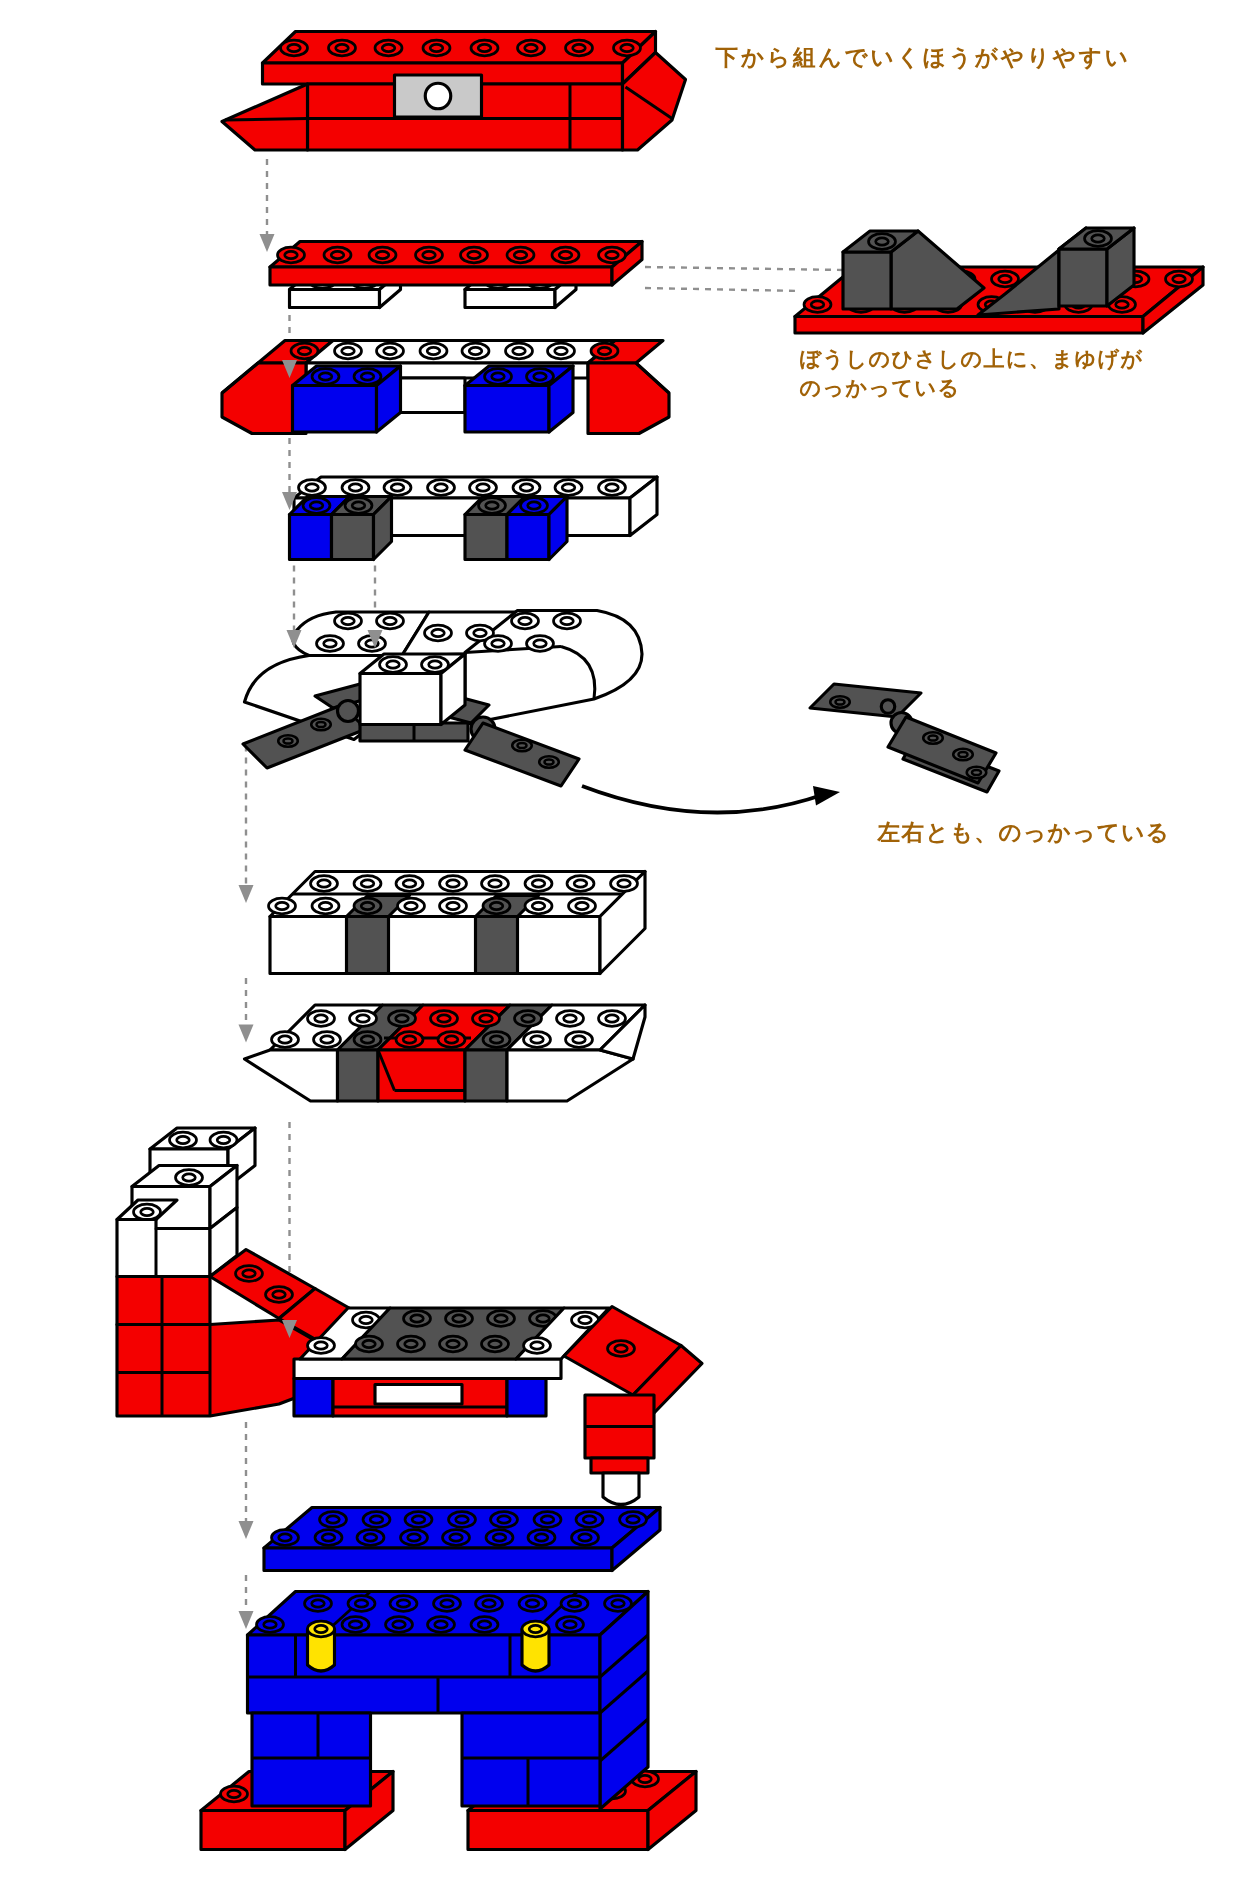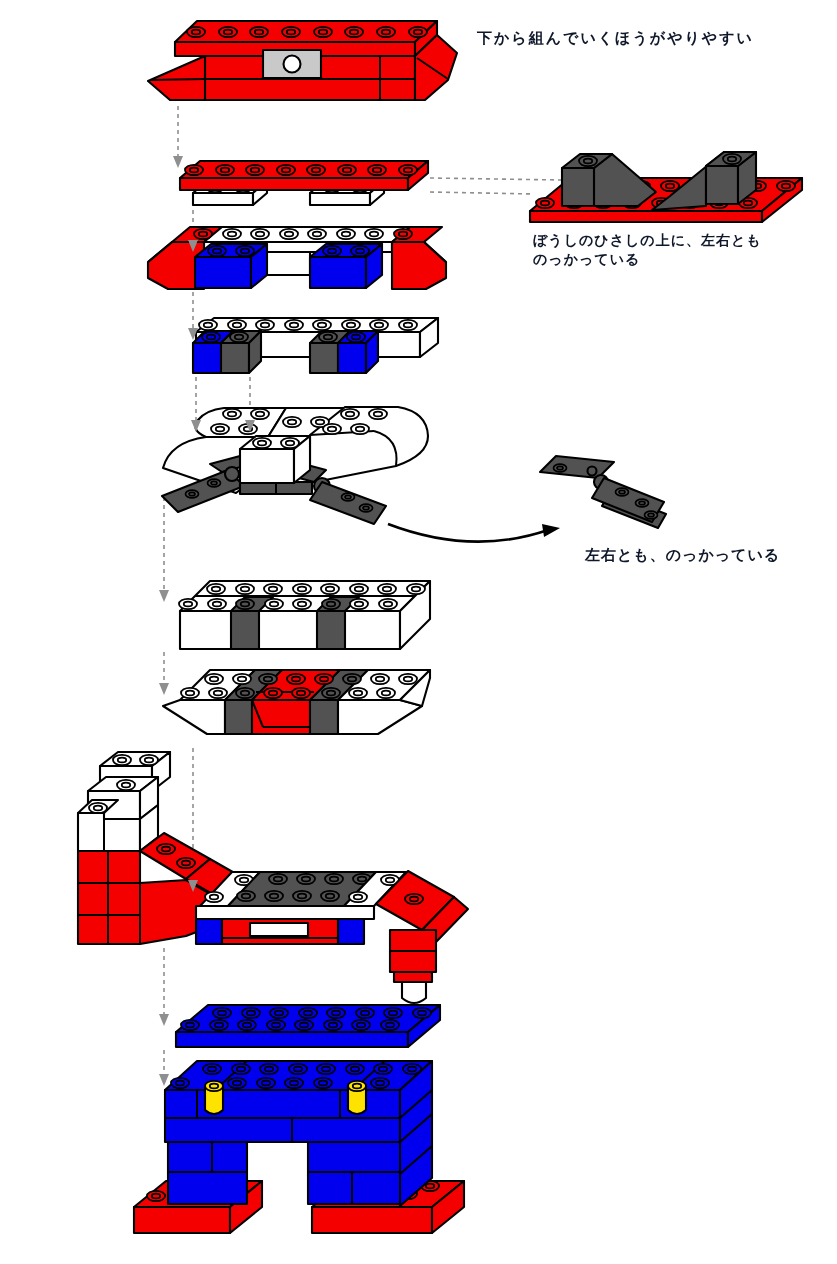--- a/index.html
+++ b/index.html
@@ -1,19 +1,19 @@
 <!DOCTYPE html>
 <html style="--c-red: #f40000; --c-blue: #0000ee; --c-white: #ffffff; --c-dark_gray: #525252; --c-light_gray: #c9c9c9; --c-yellow: #ffe300; --c-outline: #000000; --c-guide: #8f8f8f;"><head>
 <meta charset="utf-8">
 <style>
   html,body{margin:0;padding:0;background:#fff;}
   #stage{position:relative;width:837px;height:1264px;background:#fff;overflow:hidden;
          font-family:"DejaVu Sans",sans-serif;}
   svg{position:absolute;left:0;top:0;}
-  .note{position:absolute;color:#0f172a;font-weight:bold;white-space:pre;line-height:19px;}
+  .note{position:absolute;color:#a16207;font-weight:bold;white-space:pre;line-height:19px;}
   #note-top{left:477px;top:29px;font-size:15px;letter-spacing:2px;}
   #note-eyebrow{left:533px;top:231px;font-size:14px;letter-spacing:1px;}
   #note-mustache{left:585px;top:546px;font-size:15px;letter-spacing:1px;}
   .pc{stroke:#000;stroke-width:2.1;stroke-linejoin:round;}
   .red{fill:var(--c-red,#f40000);}
   .blue{fill:var(--c-blue,#0000ee);}
   .white{fill:var(--c-white,#ffffff);}
   .gray{fill:var(--c-dark_gray,#525252);}
   .lgray{fill:var(--c-light_gray,#c9c9c9);}
   .yellow{fill:var(--c-yellow,#ffe300);}
@@ -465,15 +465,15 @@
     <use href="#tip" x="250" y="430" class="gtip"></use>
     <use href="#tip" x="164" y="600" class="gtip"></use>
     <use href="#tip" x="164" y="693" class="gtip"></use>
     <use href="#tip" x="193" y="890" class="gtip"></use>
     <use href="#tip" x="164" y="1024" class="gtip"></use>
     <use href="#tip" x="164" y="1084" class="gtip"></use>
   </g>
 </svg>
 
 <div id="note-top" class="note">下から組んでいくほうがやりやすい</div>
-<div id="note-eyebrow" class="note"><span>ぼうしのひさしの上に、左右とも</span><br><span>のっかっている</span></div>
+<div id="note-eyebrow" class="note"><span>ぼうしのひさしの上に、まゆげが</span><br><span>のっかっている</span></div>
 <div id="note-mustache" class="note">左右とも、のっかっている</div>
 </div>
 
 </body></html>

